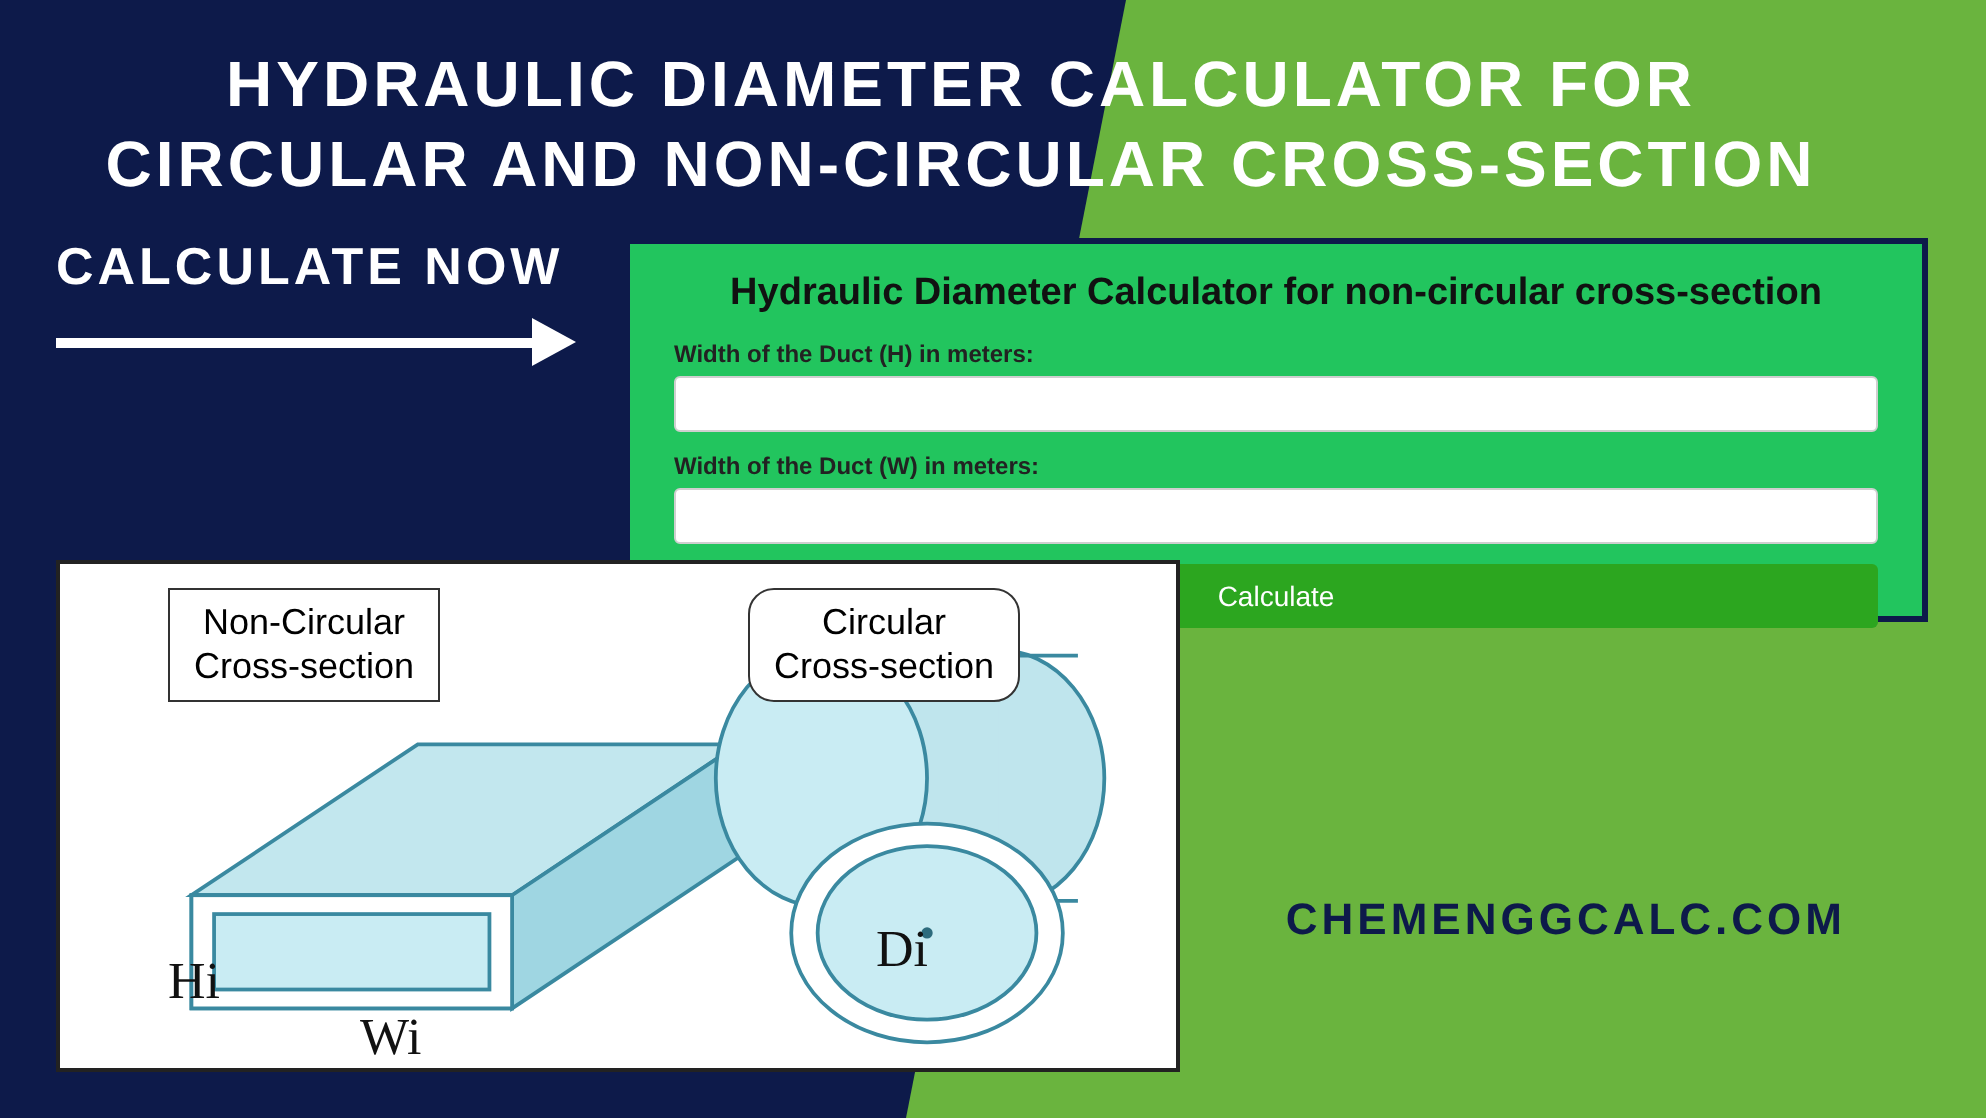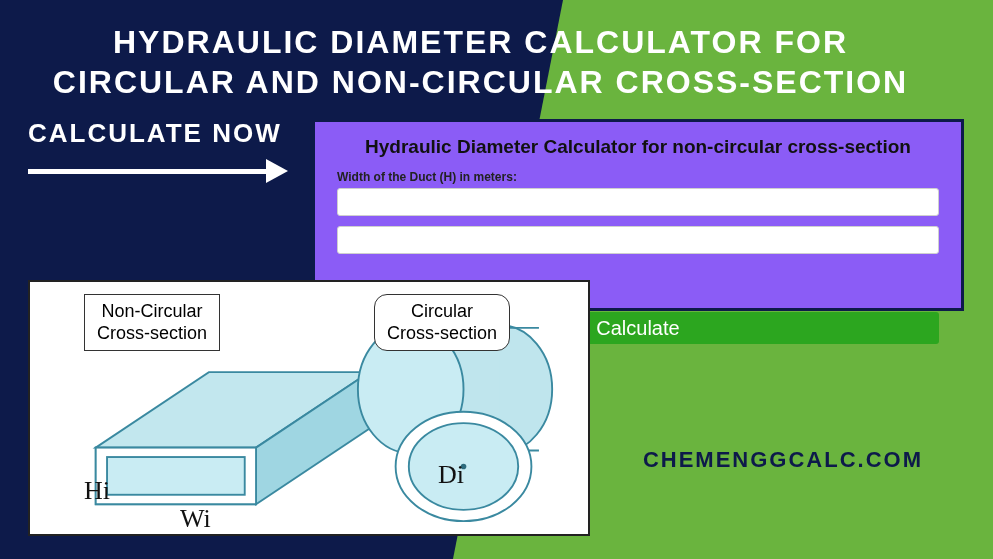--- a/index.html
+++ b/index.html
@@ -62,21 +62,21 @@
     border-top: 12px solid transparent;
     border-bottom: 12px solid transparent;
     border-left: 22px solid #fff;
   }
   .calc-card {
     position: absolute;
     top: 119px;
     left: 312px;
     width: 652px;
     height: 192px;
-    background: #8b5cf6;
+    background: #22c55e;
     border: 3px solid #0d1a4a;
     padding: 14px 22px 16px 22px;
   }
   .calc-card h2 {
     font-size: 19px;
     font-weight: 700;
     text-align: center;
     margin-bottom: 12px;
     color: #111;
   }
@@ -96,23 +96,22 @@
     font-size: 13px;
     margin-bottom: 10px;
   }
   .calc-btn {
     width: 100%;
     height: 32px;
     background: #2ca61f;
     color: #fff;
     border: none;
     border-radius: 3px;
-    font-size: 20px;
+    font-size: 14px;
     cursor: pointer;
-    margin-top: 48px;
   }
   .diagram-card {
     position: absolute;
     top: 280px;
     left: 28px;
     width: 562px;
     height: 256px;
     background: #fff;
     border: 2px solid #222;
     padding-left: 28px;
@@ -168,20 +167,21 @@
   <div class="arrow-line"></div>
   <div class="arrow-head"></div>
 </div>
 
 <div class="calc-card">
   <h2>Hydraulic Diameter Calculator for non-circular cross-section</h2>
 
   <label class="fld-label">Width of the Duct (H) in meters:</label>
   <input class="fld-input" type="text" value="" style="">
 
+  <label class="fld-label">Width of the Duct (W) in meters:</label>
   <input class="fld-input" type="text" value="" style="">
 
   <button class="calc-btn">Calculate</button>
 </div>
 
 <div class="diagram-card">
   <svg class="diag-svg" viewBox="0 0 562 256">
 
     <polygon points="40,170 210,170 330,90 160,90" fill="#c2e7ee" stroke="#3a89a0" stroke-width="2"></polygon>
     <polygon points="40,170 40,230 210,230 210,170" fill="#b3e0ea" stroke="#3a89a0" stroke-width="2"></polygon>

